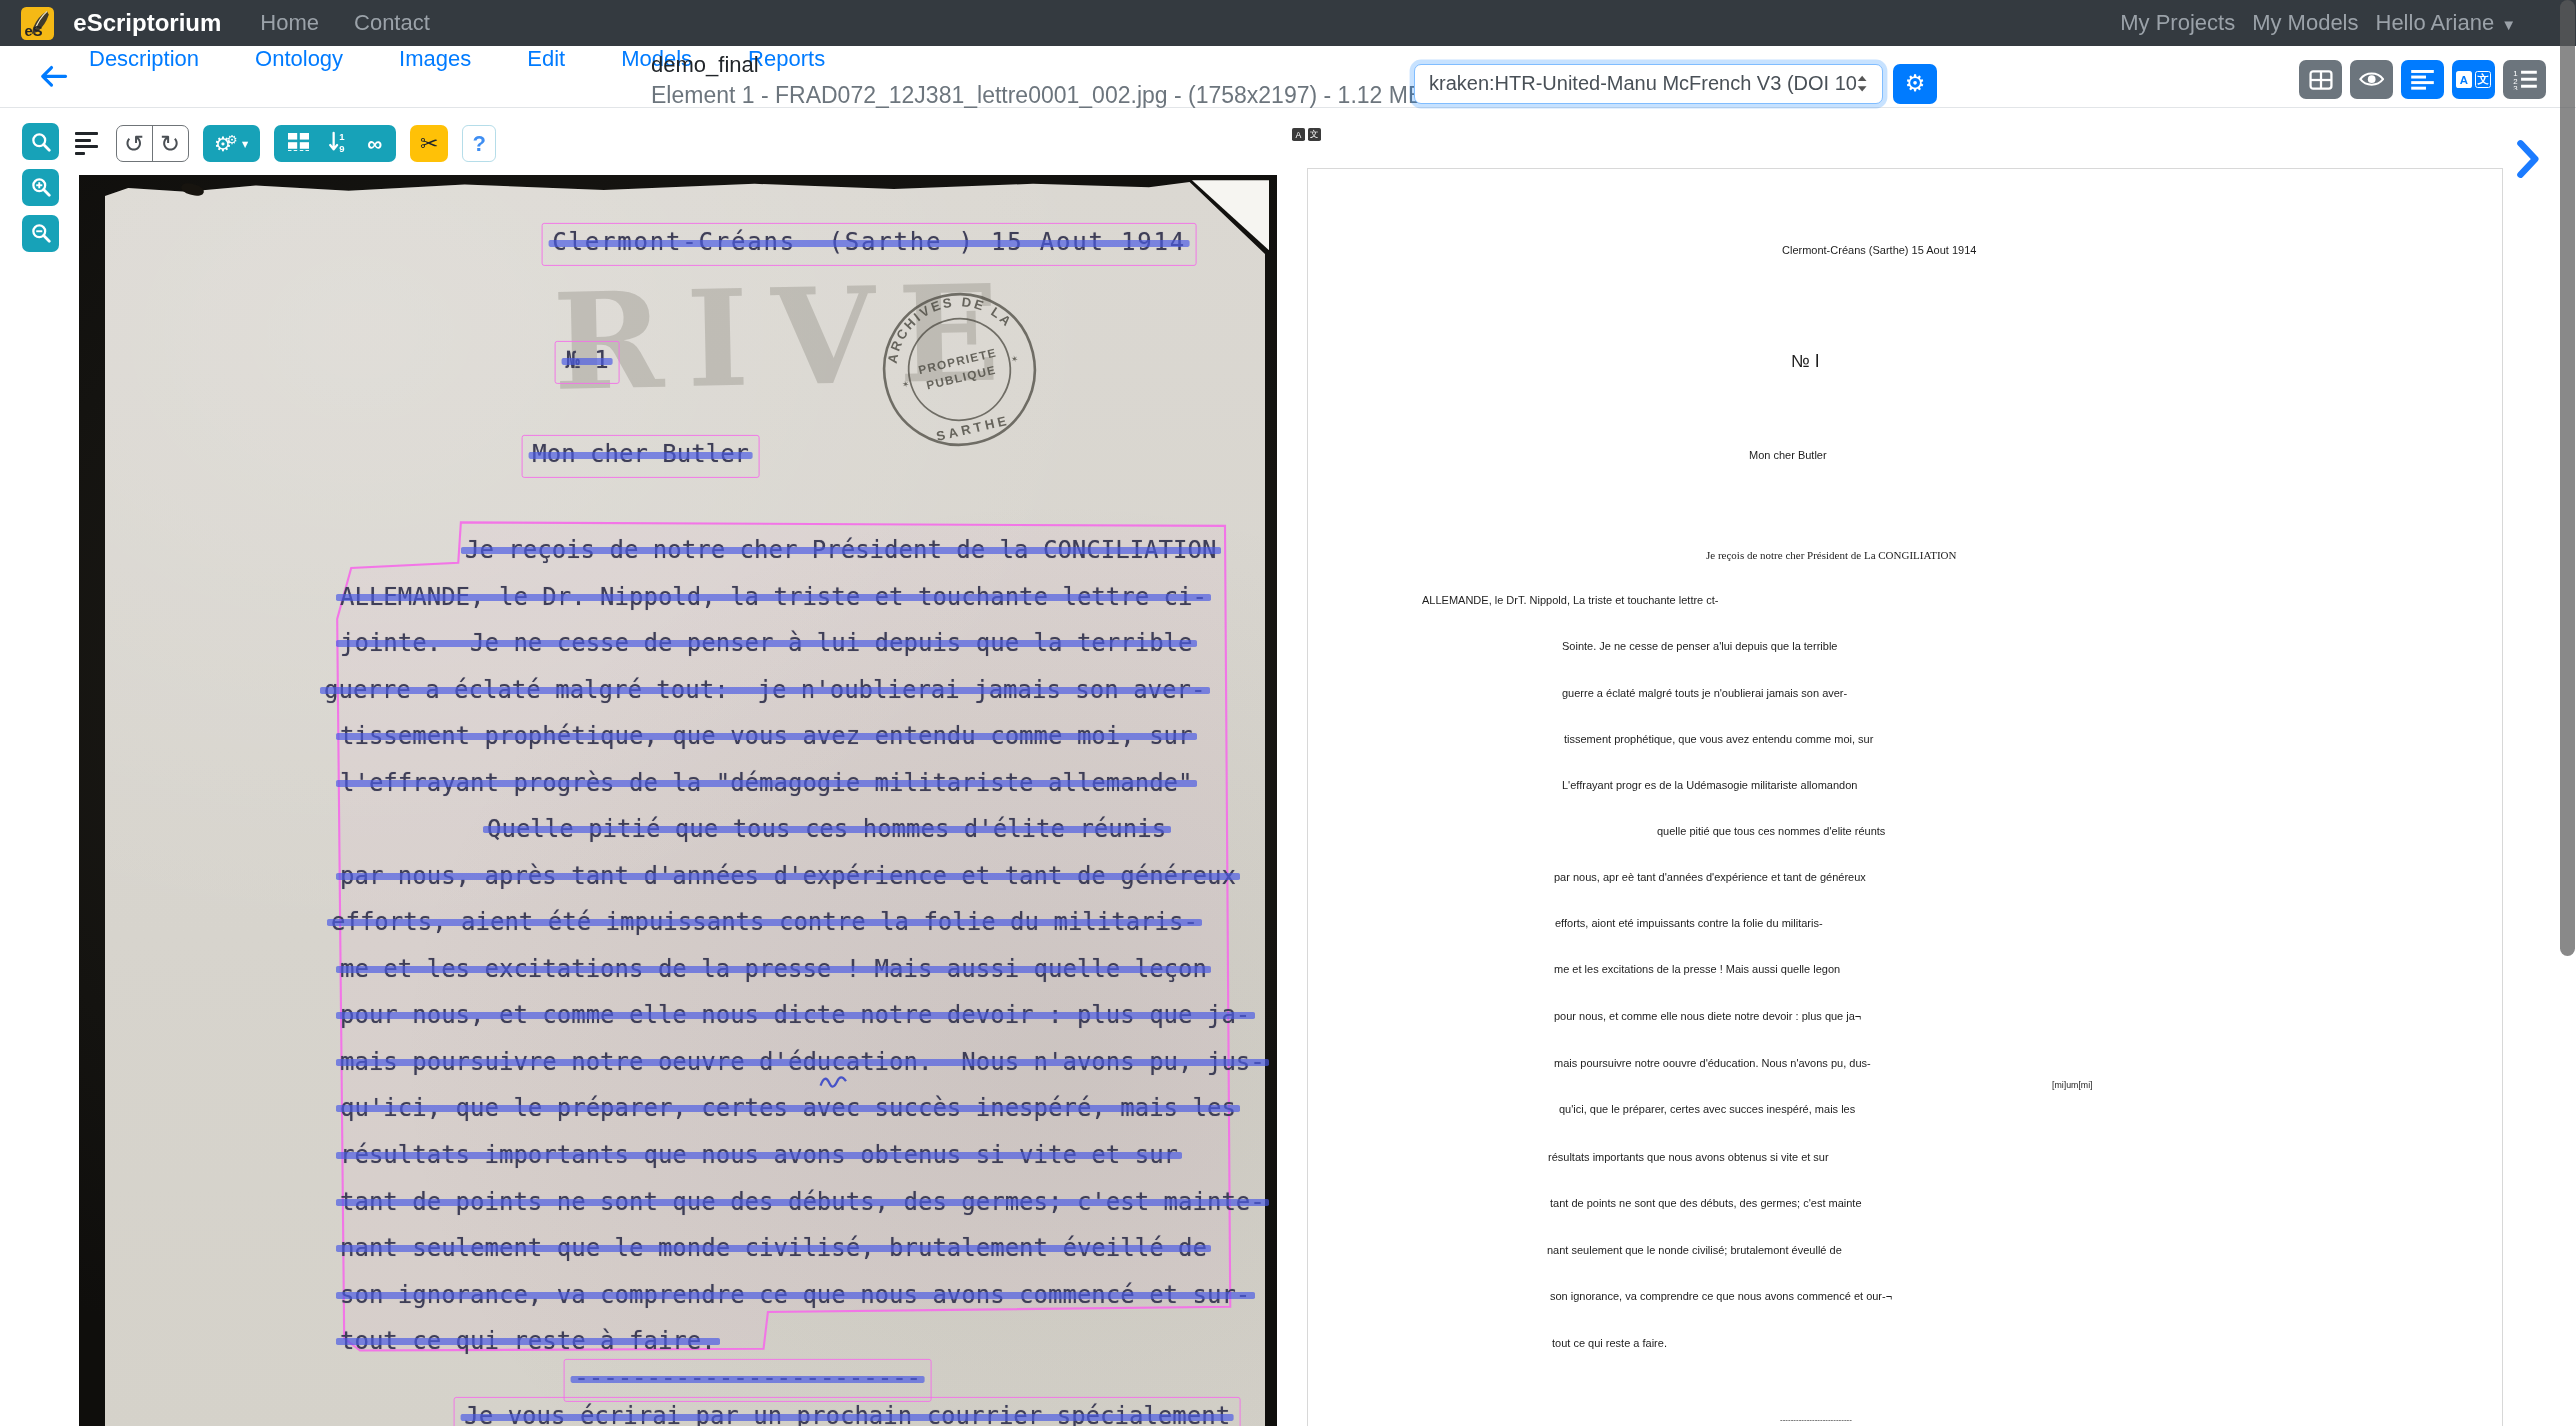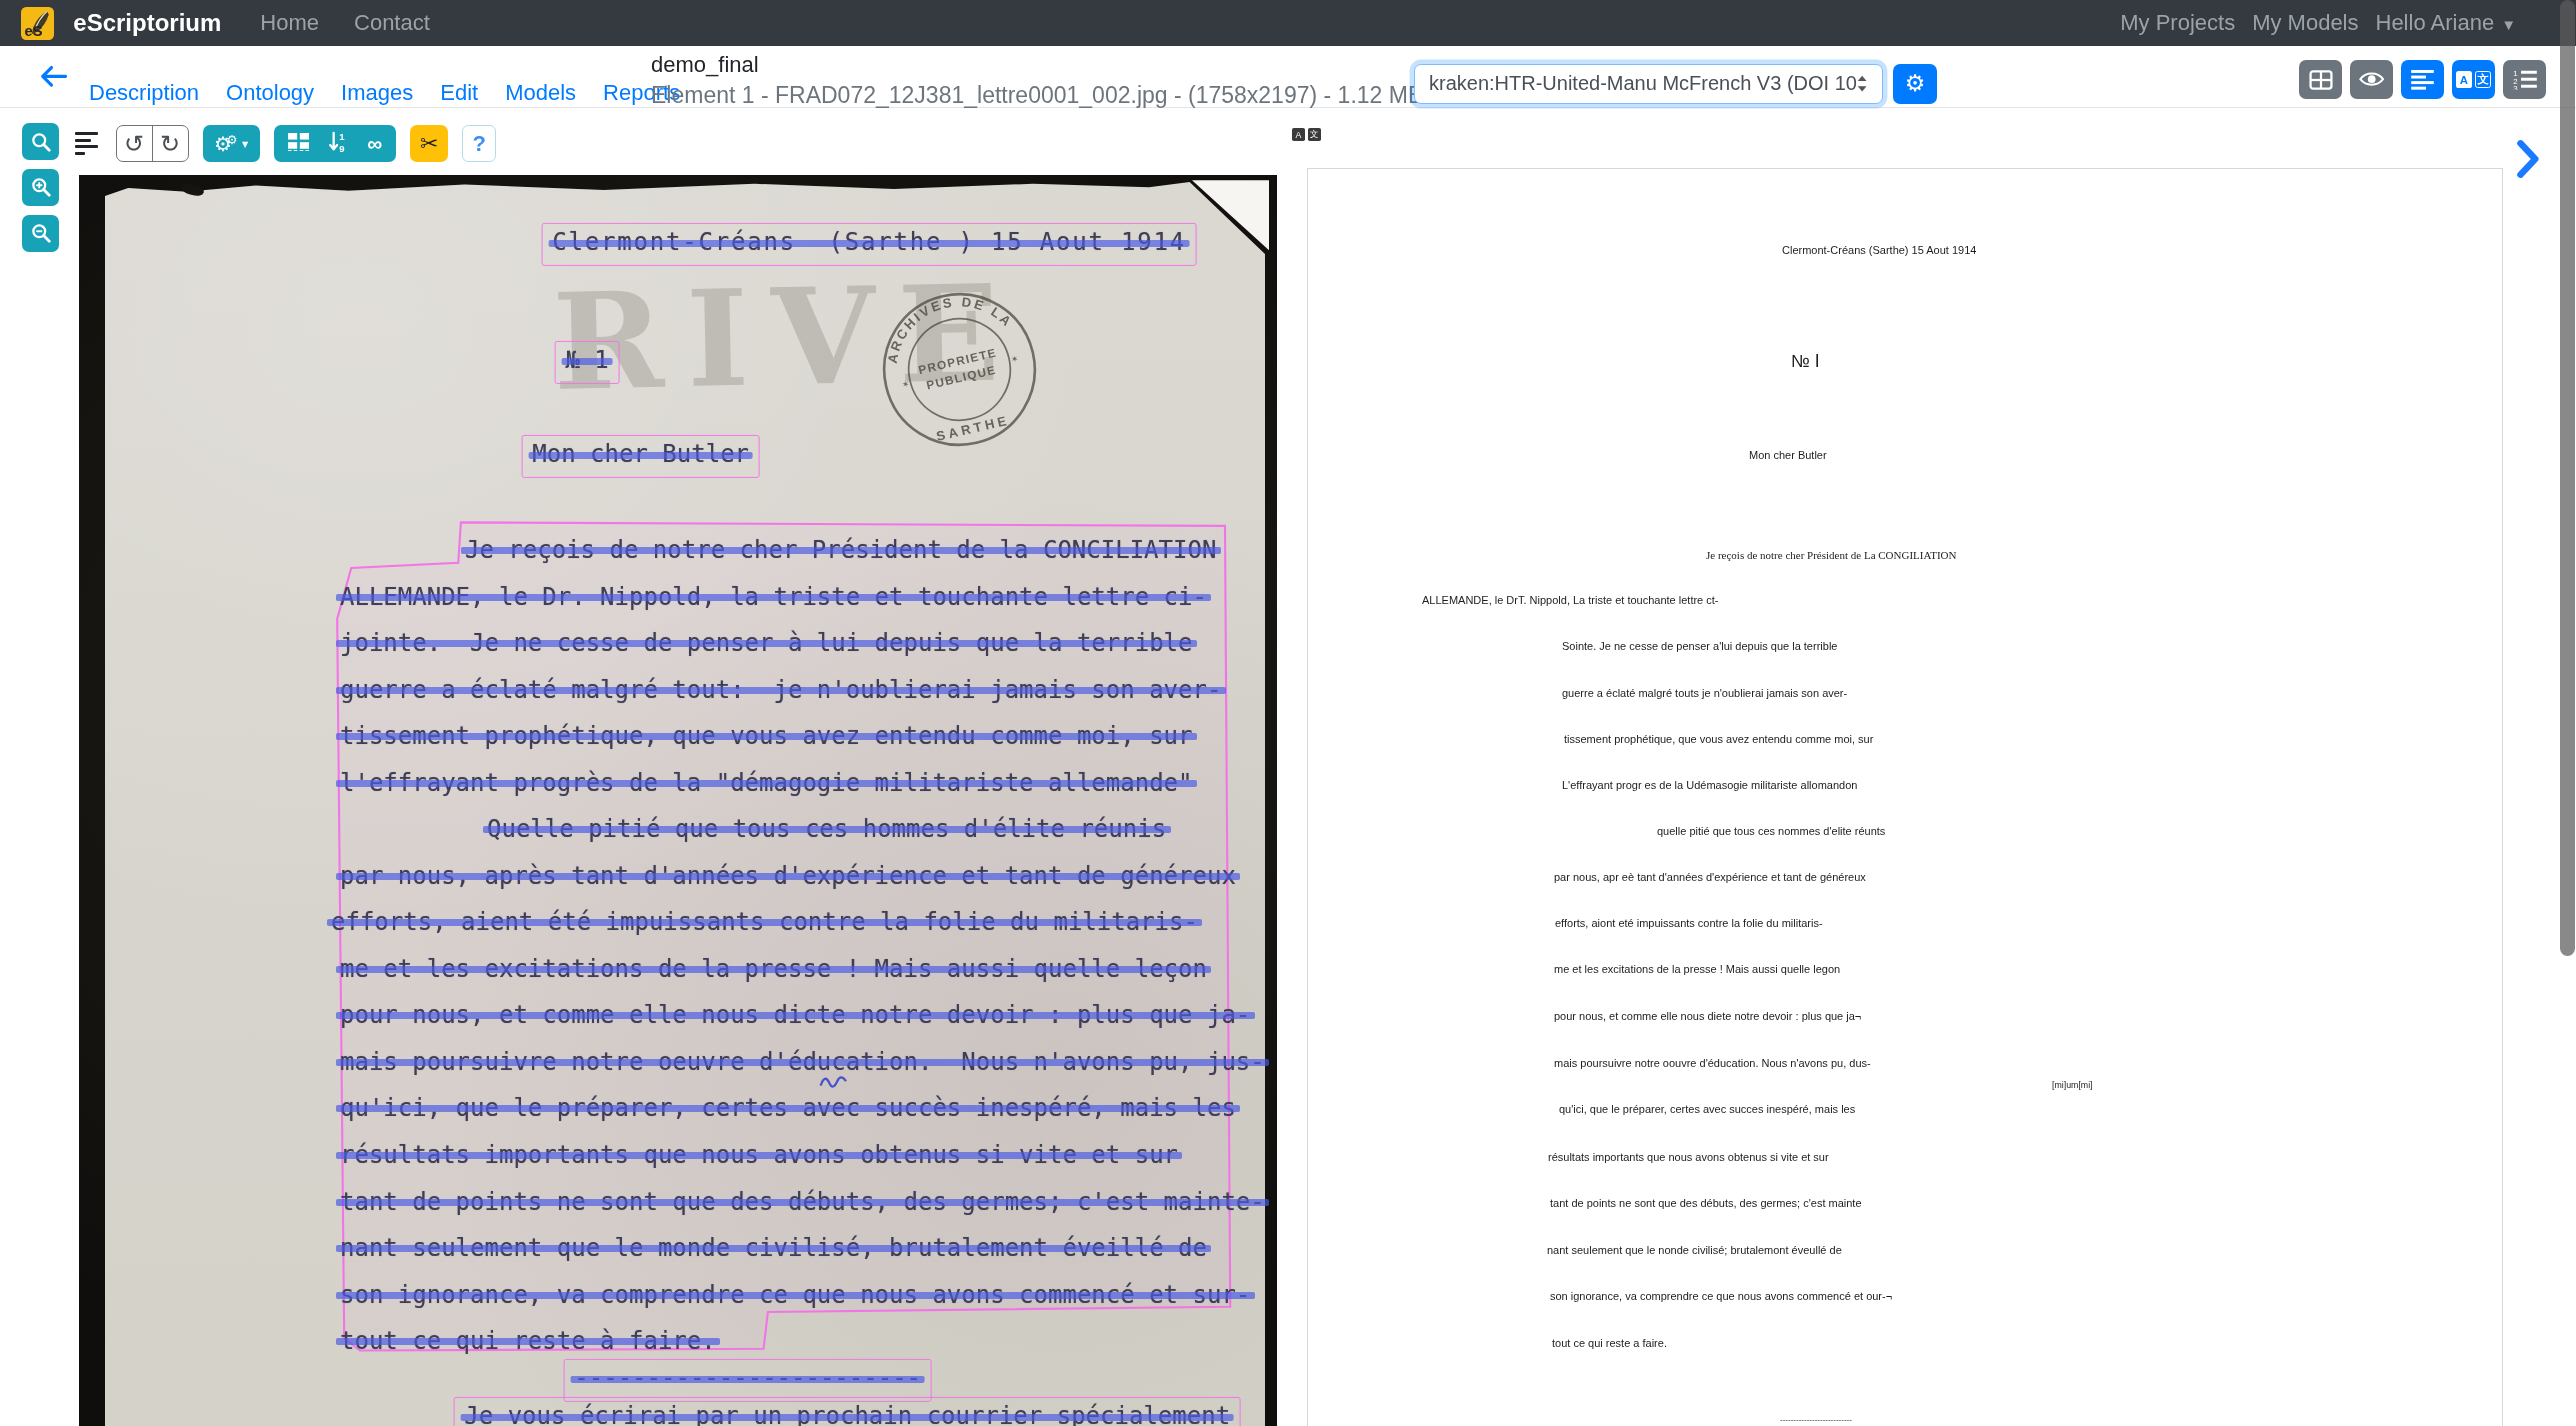--- a/index.html
+++ b/index.html
@@ -13,21 +13,21 @@
   .brand{color:#fff;font-size:24px;font-weight:bold;margin-right:39px;}
   .nav-link{color:#9ba2a9;font-size:22px;margin-right:35px;text-decoration:none;}
   .nav-right{margin-left:auto;display:flex;align-items:center;gap:17px;padding-right:39px;}
   .nav-right .nav-link{margin-right:0;}
   .caret{color:#9ba2a9;font-size:15px;margin-left:7px;}
 
   
   .header{position:absolute;left:0;top:46px;right:0;height:61px;background:#fff;
           border-bottom:0.9px solid #e2e5e8;}
   .back-btn{position:absolute;left:39px;top:17.5px;cursor:pointer;}
-  .tabs{position:absolute;left:89px;top:0;height:60px;display:flex;align-items:flex-end;gap:27px;}
+  .tabs{position:absolute;left:89px;top:0;height:60px;display:flex;align-items:flex-start;gap:56px;}
   .tab{color:#007bff;font-size:22px;text-decoration:none;}
   .title-block{position:absolute;left:651px;top:6.1px;}
   .doc-title{font-size:22px;color:#212529;}
   .doc-subtitle{font-size:23px;color:#6c757d;margin-top:3.5px;}
   .model-select{position:absolute;left:1414px;top:17.5px;width:469px;height:40px;box-sizing:border-box;
         border:0.9px solid #80bdff;border-radius:7px;box-shadow:0 0 0 4.4px rgba(0,123,255,.22);
         display:flex;align-items:center;padding:0 14px;font-size:20px;color:#495057;background:#fff;cursor:pointer;}
   .model-select .sel-text{flex:1;white-space:nowrap;overflow:hidden;}
   .gear-btn{position:absolute;left:1893px;top:17.5px;width:44px;height:40px;background:#007bff;
         border-radius:7px;display:flex;align-items:center;justify-content:center;color:#fff;font-size:23px;cursor:pointer;}
@@ -291,21 +291,21 @@
       <path d="M845 1038 q5 -14 10 -3 q4 9 9 -2 q4 -9 10 0" stroke="#3746c8" stroke-width="2.6" fill="none" opacity="0.9"></path>
     </svg>
 
     <div id="doc-lines">
         <span class="doc-line boxed wide" style="left: 474px; top: 54px;">Clermont-Créans  (Sarthe ) 15 Aout 1914</span>
         <span class="doc-line boxed" style="left: 487px; top: 172px;">№ 1</span>
         <span class="doc-line boxed" style="left: 454px; top: 266px;">Mon cher Butler</span>
         <span class="doc-line" style="left: 386px; top: 361px;">Je reçois de notre cher Président de la CONCILIATION</span>
         <span class="doc-line" style="left: 261px; top: 408px;">ALLEMANDE, le Dr. Nippold, la triste et touchante lettre ci-</span>
         <span class="doc-line" style="left: 261px; top: 454px;">jointe.  Je ne cesse de penser à lui depuis que la terrible</span>
-        <span class="doc-line" style="left: 261px; top: 501px;">guerre a éclaté malgré tout:  je n'oublierai jamais son aver-</span>
+        <span class="doc-line" style="left: 245px; top: 501px;">guerre a éclaté malgré tout:  je n'oublierai jamais son aver-</span>
         <span class="doc-line" style="left: 261px; top: 547px;">tissement prophétique, que vous avez entendu comme moi, sur</span>
         <span class="doc-line" style="left: 261px; top: 594px;">l'effrayant progrès de la "démagogie militariste allemande"</span>
         <span class="doc-line" style="left: 408px; top: 640px;">Quelle pitié que tous ces hommes d'élite réunis</span>
         <span class="doc-line" style="left: 261px; top: 687px;">par nous, après tant d'années d'expérience et tant de généreux</span>
         <span class="doc-line" style="left: 252px; top: 733px;">efforts, aient été impuissants contre la folie du militaris-</span>
         <span class="doc-line" style="left: 261px; top: 780px;">me et les excitations de la presse ! Mais aussi quelle leçon</span>
         <span class="doc-line" style="left: 261px; top: 826px;">pour nous, et comme elle nous dicte notre devoir : plus que ja-</span>
         <span class="doc-line" style="left: 261px; top: 873px;">mais poursuivre notre oeuvre d'éducation.  Nous n'avons pu, jus-</span>
         <span class="doc-line" style="left: 261px; top: 919px;">qu'ici, que le préparer, certes avec succès inespéré, mais les</span>
         <span class="doc-line" style="left: 261px; top: 966px;">résultats importants que nous avons obtenus si vite et sur</span>

